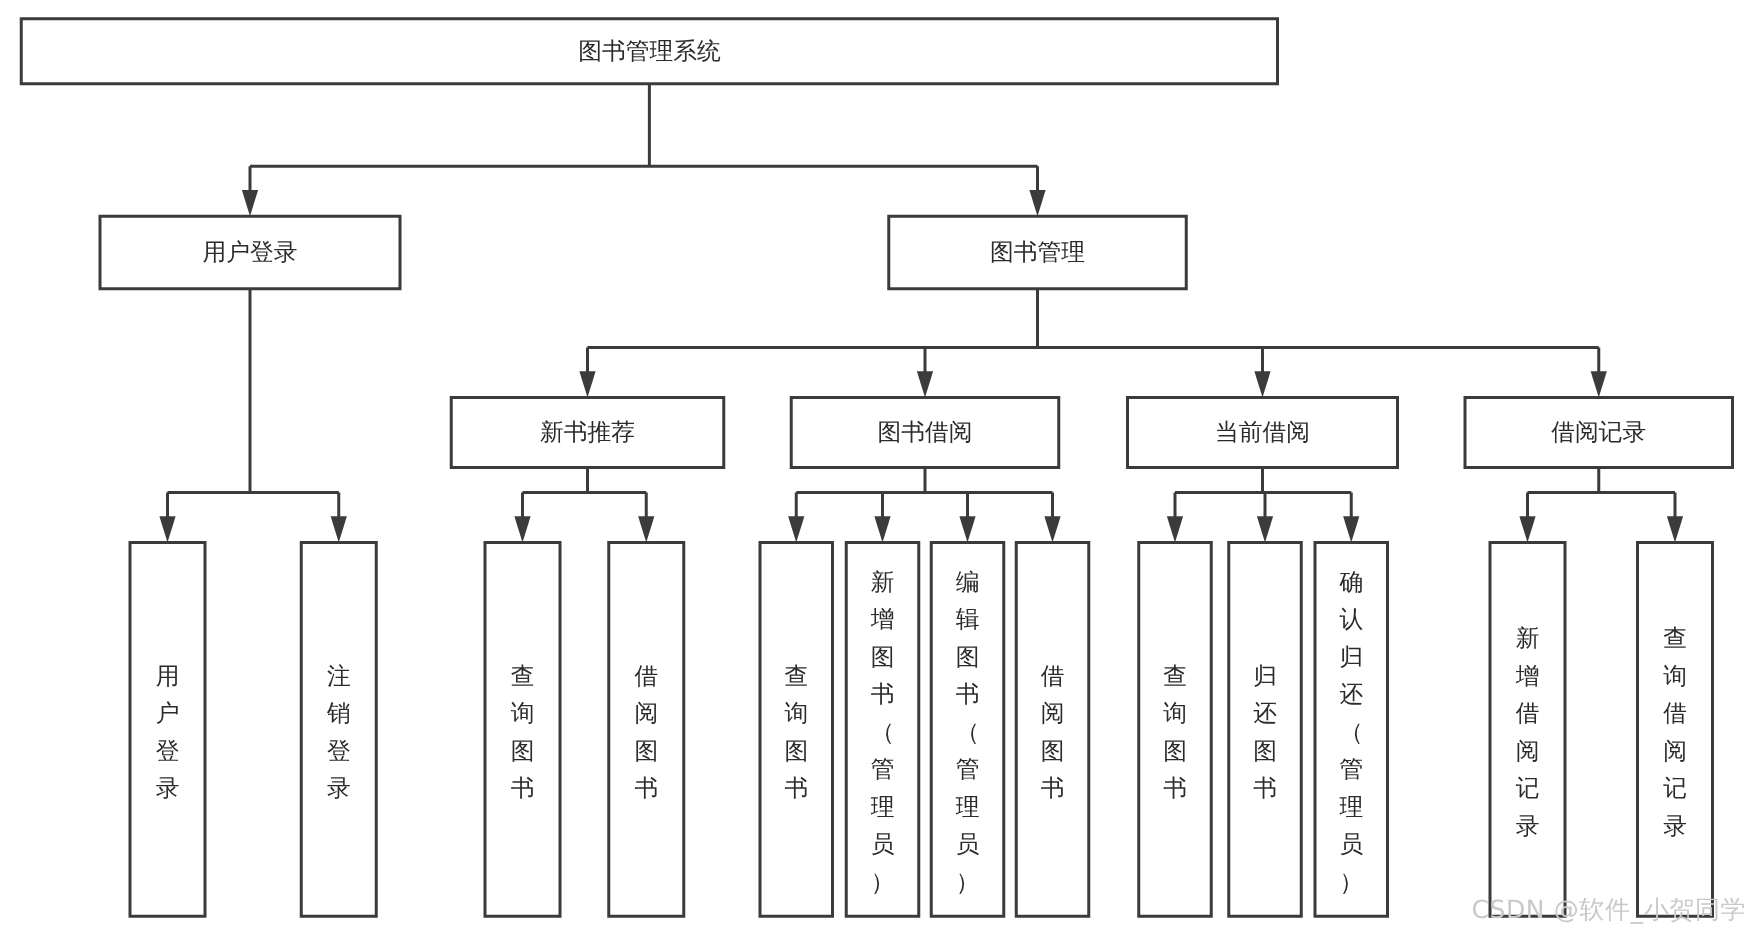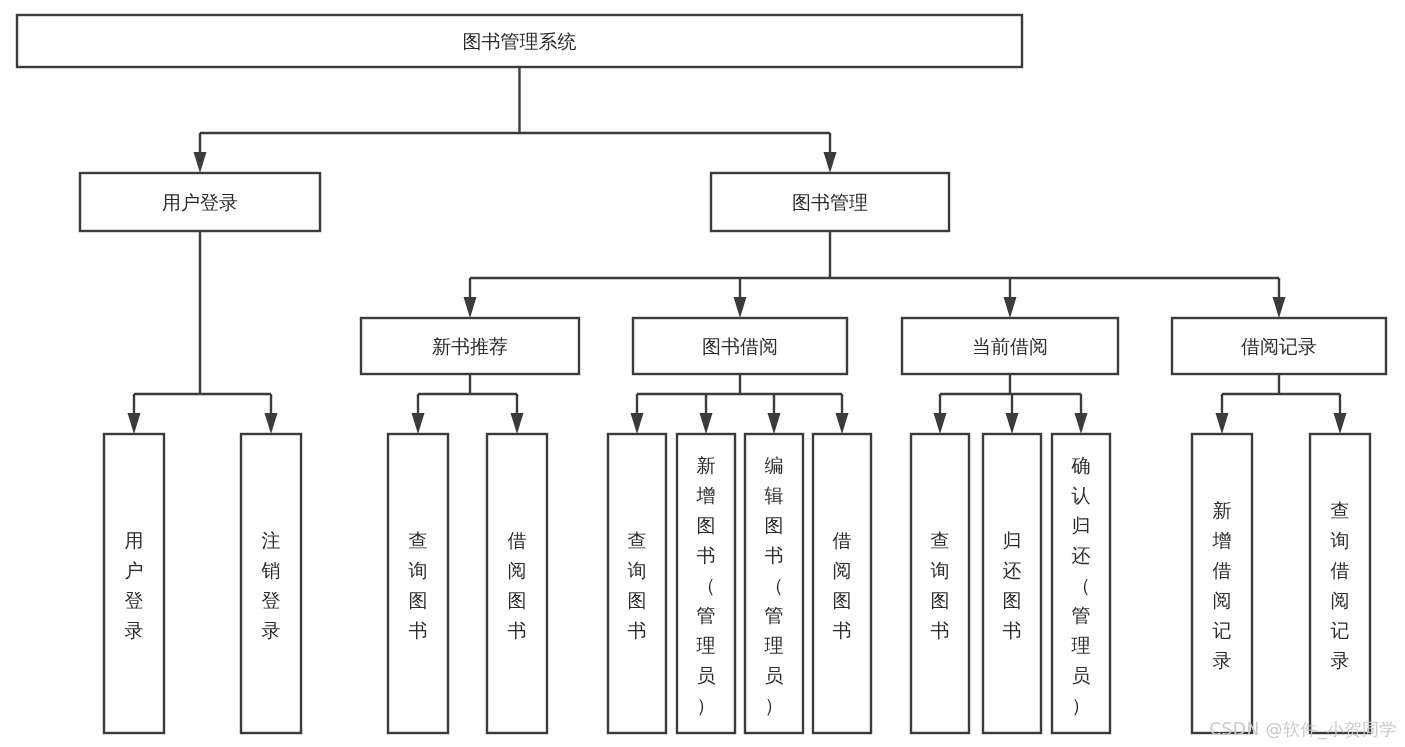--- a/index.html
+++ b/index.html
@@ -52,21 +52,21 @@
     fill: #2b2b2b;
     font-family: "DejaVu Sans", "Liberation Sans", sans-serif;
     font-size: 19px;
     text-anchor: middle;
   }
   .watermark {
     position: absolute;
     right: 8px;
     bottom: 6px;
     font-family: "DejaVu Sans", "Liberation Sans", sans-serif;
-    font-size: 17px;
+    font-size: 20px;
     color: #c9c9c9;
     letter-spacing: 0.5px;
     white-space: nowrap;
     user-select: none;
   }
 </style>
 </head>
 <body>
 
 <div id="diagram-root">

